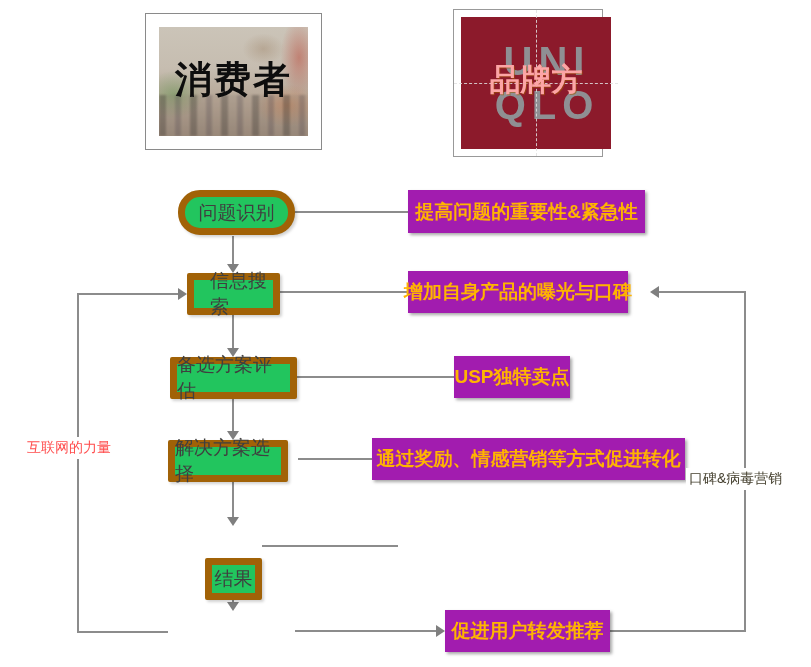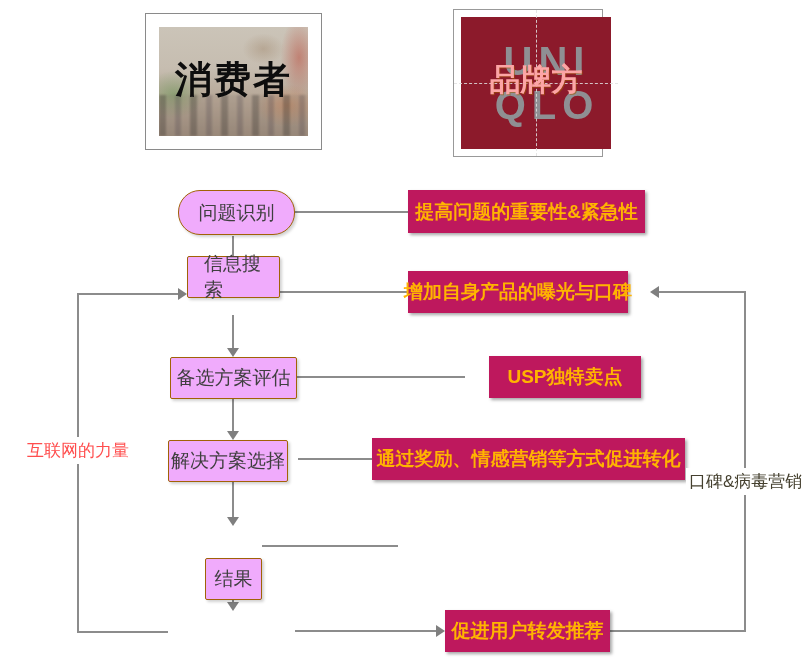--- a/index.html
+++ b/index.html
@@ -29,42 +29,42 @@
     display:flex;flex-direction:column;justify-content:center;align-items:center;overflow:visible;padding-left:16px;}
   .uniqlo-word{color:#8f8f93;font-weight:bold;font-size:40px;line-height:44px;
     letter-spacing:6px;margin-right:-6px;font-family:"Liberation Sans",sans-serif;}
   .guide-h{position:absolute;left:-7px;right:-7px;top:50%;border-top:1px dashed rgba(225,225,225,.85);z-index:4;}
   .guide-v{position:absolute;top:-7px;bottom:-7px;left:50%;border-left:1px dashed rgba(225,225,225,.85);z-index:4;}
   .brand-title{position:absolute;left:0;right:0;top:50%;transform:translateY(-58%);
     text-align:center;font-size:31px;font-weight:bold;color:#fca5a5;z-index:5;
     text-shadow:1px 1px 0 rgba(160,90,0,.55);}
 
   
-  .flow-node{position:absolute;box-sizing:border-box;background:#f0abfc;border:1px solid #a16207;
+  .flow-node{position:absolute;box-sizing:border-box;background:#22c55e;border:7px solid #a16207;
     display:flex;align-items:center;justify-content:center;font-size:19px;color:#3f3f3f;
     box-shadow:2px 2px 3px rgba(0,0,0,.18);z-index:2;}
   .n1{left:178px;top:190px;width:117px;height:45px;border-radius:22px;}
-  .n2{left:187px;top:256px;width:93px;height:42px;border-radius:2px;padding-left:16px;}
+  .n2{left:187px;top:273px;width:93px;height:42px;border-radius:2px;padding-left:16px;}
   .n3{left:170px;top:357px;width:127px;height:42px;border-radius:2px;}
   .n4{left:168px;top:440px;width:120px;height:42px;border-radius:2px;}
   .n5{left:205px;top:526px;width:57px;height:42px;border-radius:2px;margin-top:32px;}
   .n6{left:168px;top:611px;width:127px;height:42px;border-radius:2px;}
 
-  .action-box{position:absolute;box-sizing:border-box;background:#be185d;
+  .action-box{position:absolute;box-sizing:border-box;background:#a21caf;
     display:flex;align-items:center;justify-content:center;font-size:19px;font-weight:bold;
     color:#ffb400;box-shadow:2px 2px 3px rgba(0,0,0,.35);z-index:2;white-space:nowrap;}
   .a1{left:408px;top:190px;width:237px;height:43px;}
   .a2{left:408px;top:271px;width:220px;height:42px;}
-  .a3{left:489px;top:356px;width:152px;height:42px;}
+  .a3{left:454px;top:356px;width:116px;height:42px;}
   .a4{left:372px;top:438px;width:313px;height:42px;}
   .a5{left:398px;top:525px;width:270px;height:42px;}
   .a6{left:445px;top:610px;width:165px;height:42px;}
 
   
-  .loop-label{position:absolute;background:#fff;font-size:17px;padding:2px 3px;z-index:3;white-space:nowrap;text-align:center;}
+  .loop-label{position:absolute;background:#fff;font-size:14px;padding:2px 3px;z-index:3;white-space:nowrap;text-align:center;}
   .loop-left{left:24px;top:437px;color:#ff4d4d;}
   .loop-right{left:686px;top:468px;color:#45402f;}
 
   svg.connectors{position:absolute;left:0;top:0;z-index:1;}
 </style>
 </head>
 <body>
 
 <div class="canvas">
 

